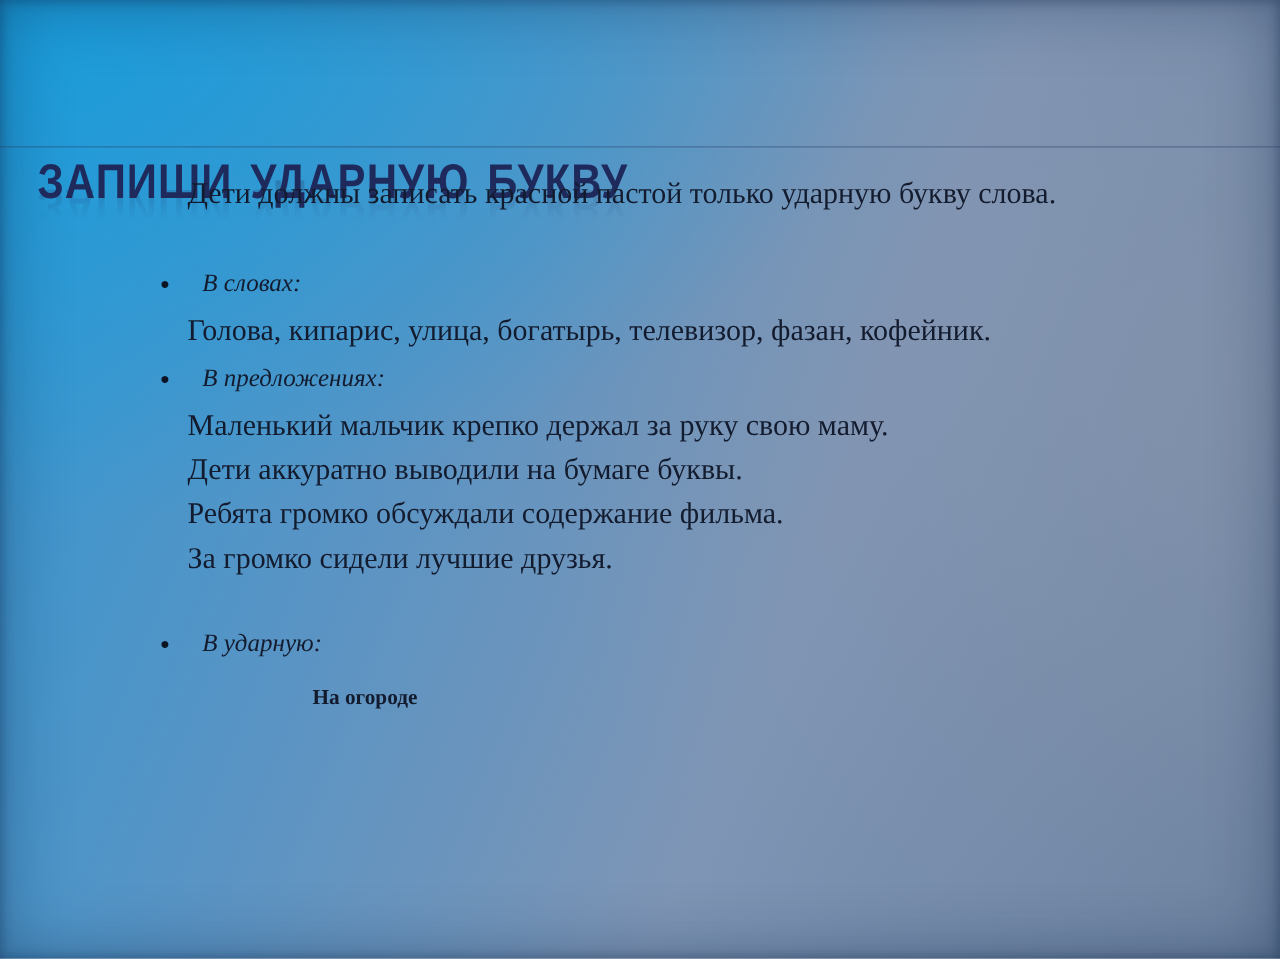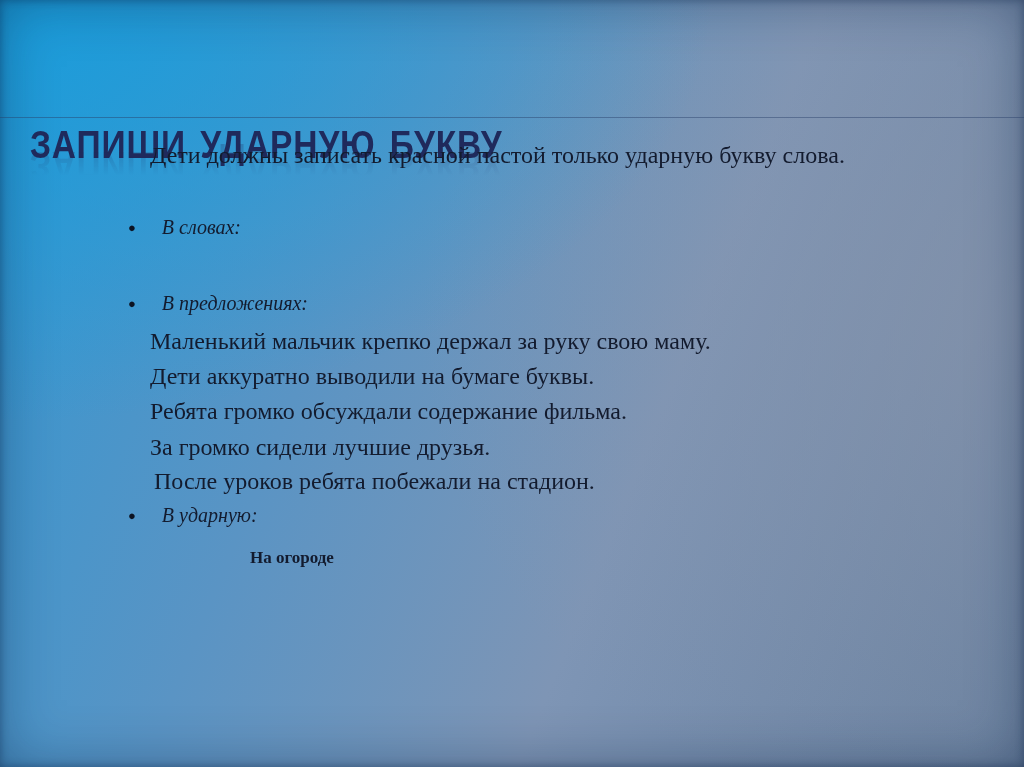--- a/index.html
+++ b/index.html
@@ -64,30 +64,30 @@
     <h1 class="title">Запиши ударную букву</h1>
     <div class="title reflection" aria-hidden="true">Запиши ударную букву</div>
   </div>
 
   <div class="line" style="top:142px">Дети должны записать красной пастой только ударную букву слова.</div>
 
   <div class="bullet-line" style="top:216px">
     <span class="dot">●</span><span class="lbl">В словах:</span>
   </div>
 
+  <div class="line" style="top:252px">Голова, кипарис, улица, богатырь, телевизор, фазан, кофейник.</div>
 
   <div class="bullet-line" style="top:292px">
     <span class="dot">●</span><span class="lbl">В предложениях:</span>
   </div>
 
   <div class="line" style="top:328px">Маленький мальчик крепко держал за руку свою маму.</div>
   <div class="line" style="top:363px">Дети аккуратно выводили на бумаге буквы.</div>
   <div class="line" style="top:398px">Ребята громко обсуждали содержание фильма.</div>
   <div class="line" style="top:434px">За громко сидели лучшие друзья.</div>
-  <div class="line" style="top:468px;left:108px">После уроков ребята побежали на стадион.</div>
 
   <div class="bullet-line" style="top:504px">
     <span class="dot">●</span><span class="lbl">В ударную:</span>
   </div>
 
   <div class="text-heading" style="top:548px">На огороде</div>
 
 
 </div>
 

